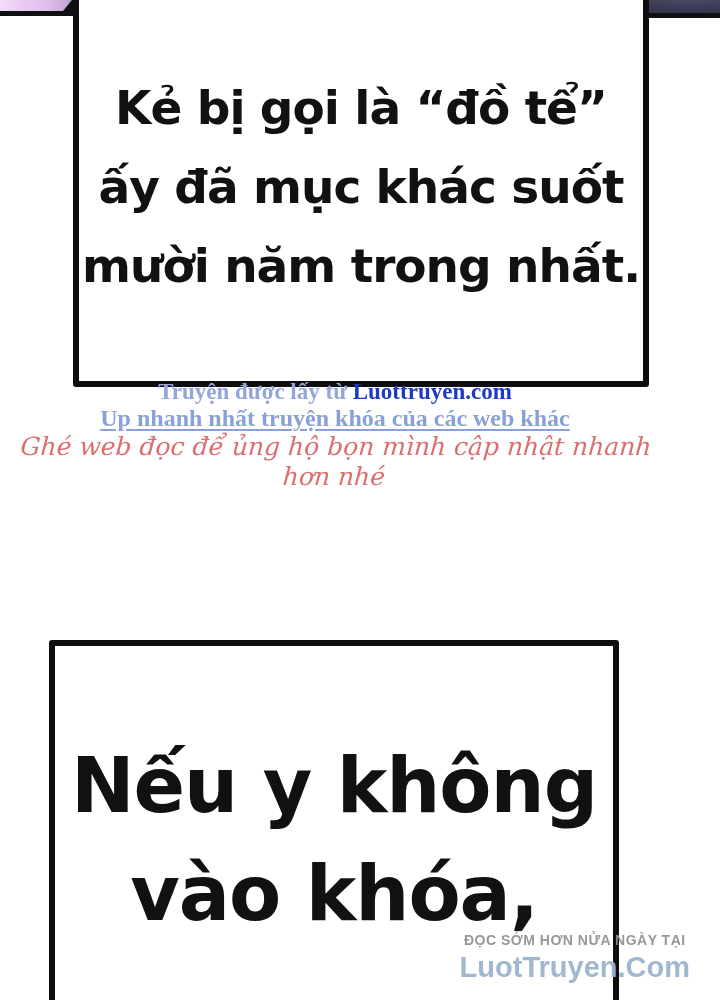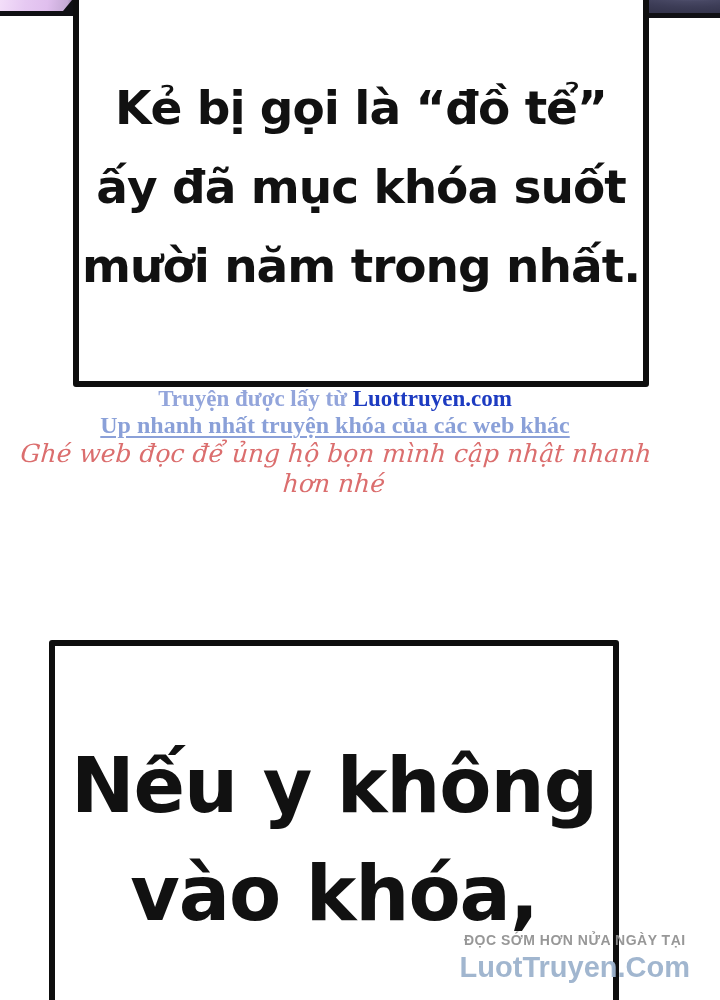--- a/index.html
+++ b/index.html
@@ -24,21 +24,21 @@
   .bubble1 .txt{margin-top:74px;}
   .bubble2{left:49px;top:640px;width:558px;height:430px;}
   .bubble2 .txt{margin-top:86px;}
   .txt{text-align:center;color:#111;font-weight:bold;}
   .bubble1 .txt{font-size:47px;line-height:79px;letter-spacing:-1px;}
   .bubble2 .txt{font-size:76px;line-height:108px;letter-spacing:-1px;}
 
   
   .wm-mid{position:absolute;left:0;top:379px;width:670px;text-align:center;
       font-family:"Liberation Serif",serif;font-weight:bold;}
-  .wm-l1{font-size:23px;line-height:26px;margin-top:7px;}
+  .wm-l1{font-size:23px;line-height:26px;}
   .wm-l1 .lite{color:#93a5db;}
   .wm-l1 .site{color:#1d3bc1;}
   .wm-l2{font-size:24px;line-height:27px;color:#8aa0d8;
       text-decoration:underline;text-decoration-thickness:2px;text-underline-offset:3px;text-align:center;}
   .wm-l3{font-size:25px;line-height:30px;color:#db6e6e;font-style:italic;
       font-family:"DejaVu Serif",serif;font-weight:normal;transform:skewX(-4deg);}
 
   
   .wm-corner{position:absolute;right:30px;top:931px;display:flex;flex-direction:column;
       align-items:center;font-family:"Liberation Sans",sans-serif;font-weight:bold;z-index:5;}
@@ -51,21 +51,21 @@
 <div class="stage">
 
   <div class="frag-left-base"></div>
   <div class="frag-left-art"></div>
   <div class="frag-right-base"></div>
   <div class="frag-right-art"></div>
 
   <div class="bubble bubble1">
     <div class="txt">
       <div>Kẻ bị gọi là “đồ tể”</div>
-      <div>ấy đã mục khóa suốt</div>
+      <div>ấy đã mục khác suốt</div>
       <div>mười năm trong nhất.</div>
     </div>
   </div>
 
   <div class="wm-mid">
     <div class="wm-l1">
       <span class="lite">Truyện được lấy từ </span><span class="site">Luottruyen.com</span>
     </div>
     <div class="wm-l2">Up nhanh nhất truyện khóa của các web khác</div>
     <div class="wm-l3">Ghé web đọc để ủng hộ bọn mình cập nhật nhanh hơn nhé</div>

